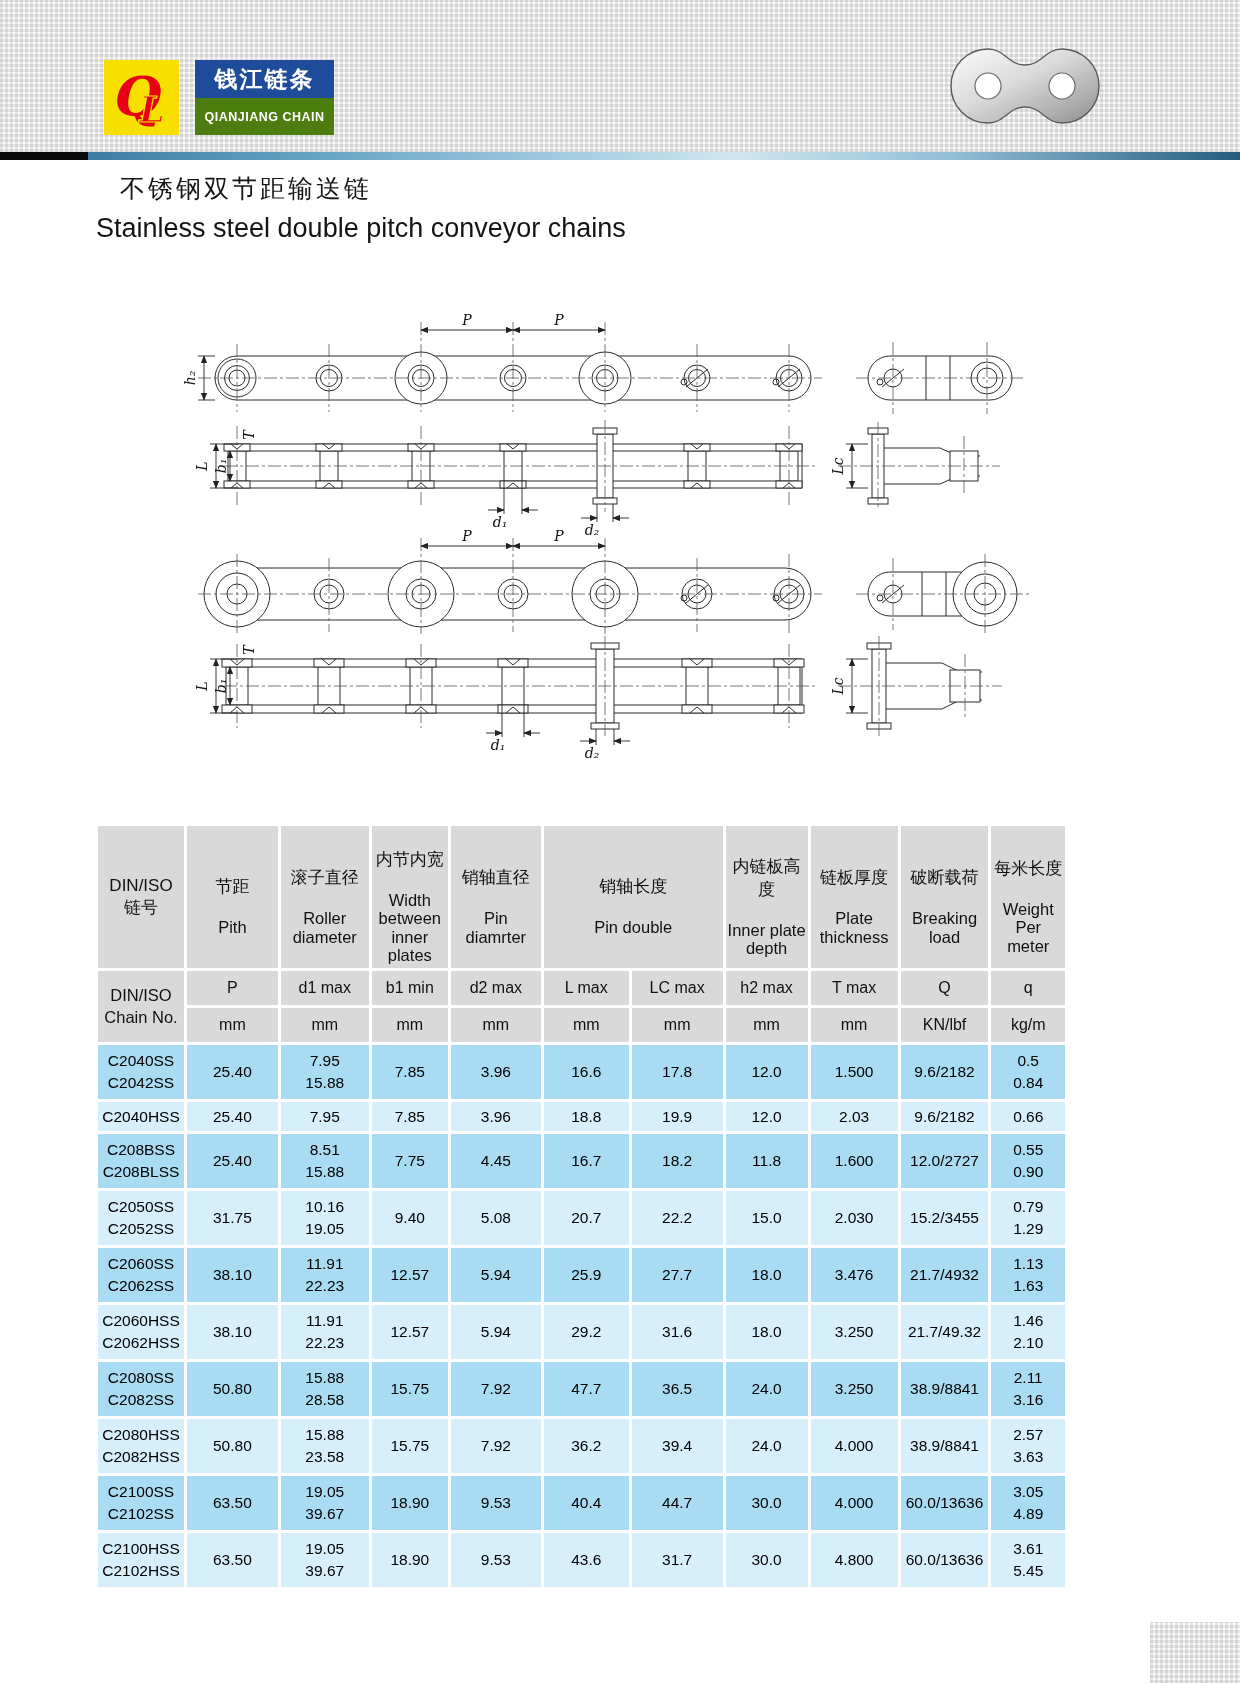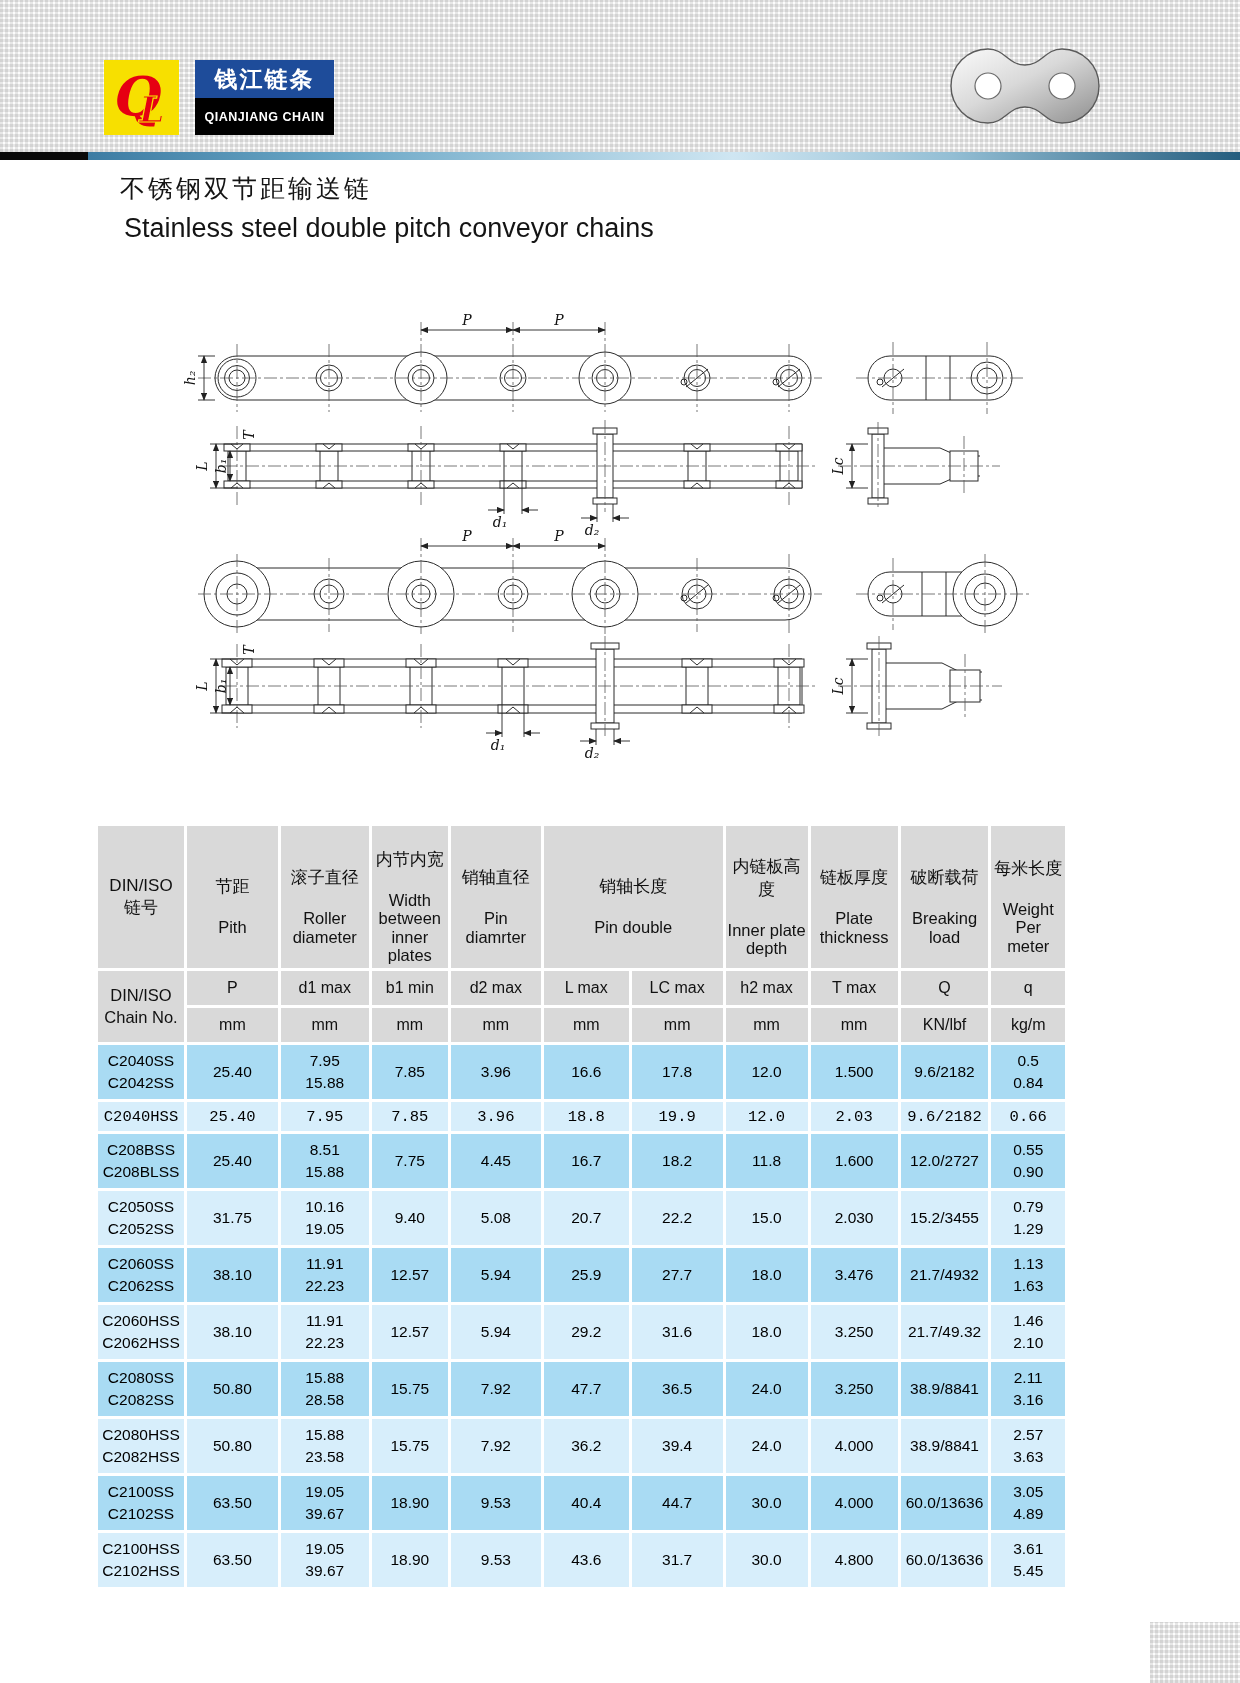--- a/index.html
+++ b/index.html
@@ -16,26 +16,26 @@
   #divider{position:absolute;left:0;top:152px;width:1240px;height:8px;}
   #divider .black{position:absolute;left:0;top:0;width:88px;height:8px;background:#0a0a0a;}
   #divider .grad{position:absolute;left:88px;top:0;width:1152px;height:8px;
     background:linear-gradient(90deg,#3d7ca3 0%,#6ba7c6 22%,#cfe6f2 56%,#93bed4 75%,#255d7e 100%);}
   #logo{position:absolute;left:104px;top:60px;width:214px;height:75px;display:flex;}
   #logo .mono{width:75px;height:75px;background:#f7e000;position:relative;flex:0 0 auto;}
   #logo .mono svg{position:absolute;left:0;top:0;}
   #logo .names{width:139px;height:75px;display:flex;flex-direction:column;flex:0 0 auto;padding-left:16px;}
   #logo .zhbox{height:38px;background:#1e4c9a;color:#fff;display:flex;align-items:center;justify-content:center;
     font-size:23px;font-weight:bold;letter-spacing:2px;}
-  #logo .enbox{height:37px;background:#000000;color:#fff;display:flex;align-items:center;justify-content:center;
+  #logo .enbox{height:37px;background:#4d7c0f;color:#fff;display:flex;align-items:center;justify-content:center;
     font-size:12.5px;font-weight:bold;letter-spacing:.5px;}
   #plate-photo{position:absolute;left:940px;top:40px;}
   #titles{position:absolute;left:96px;top:172px;}
   #title-zh{font-size:25px;letter-spacing:3px;color:#141414;margin-left:24px;}
-  #title-en{font-size:27px;margin-top:8px;color:#141414;margin-left:28px;}
+  #title-en{font-size:27px;margin-top:8px;color:#141414;}
   
   #drawings{position:absolute;left:0;top:296px;width:1240px;height:474px;}
   #drawings .ln{fill:none;stroke:#2b2b2b;stroke-width:1;}
   #drawings .wh{fill:#fff;stroke:#2b2b2b;stroke-width:1;}
   #drawings .cl{fill:none;stroke:#555;stroke-width:.8;stroke-dasharray:13 3 3 3;}
   #drawings .dim{fill:none;stroke:#222;stroke-width:.9;}
   #drawings text{font-family:"DejaVu Serif",serif;font-style:italic;font-size:14px;fill:#111;
     text-anchor:middle;}
   
   #spec-table-wrap{position:absolute;left:95px;top:823px;width:973px;}
@@ -46,21 +46,21 @@
   #spec .grp .zh{font-size:17px;}
   #spec .grp .en{font-size:16.5px;line-height:1.12;margin-top:2px;}
   #spec .sym{height:30px;font-size:16px;}
   #spec .unit{height:30px;font-size:16px;}
   #spec .corner1{font-size:17px;line-height:1.3;}
   #spec .corner2{font-size:16.5px;line-height:1.3;}
   #spec tbody td{font-size:15.5px;line-height:1.42;color:#000;}
   #spec tbody tr.row-dark td{background:#a9dbf3;}
   #spec tbody tr.row-light td{background:#d7eefb;}
   #spec tbody tr.h2x td{height:50px;}
-  #spec tbody tr.h1x td{height:25px;font-family:Liberation Mono, monospace;}
+  #spec tbody tr.h1x td{height:25px;}
   #corner-texture{position:absolute;left:1150px;top:1622px;width:90px;height:61px;}
 </style>
 </head>
 <body>
 
 <div id="page">
 
   <div id="header-band" class="texture"></div>
 
   <div id="logo">

